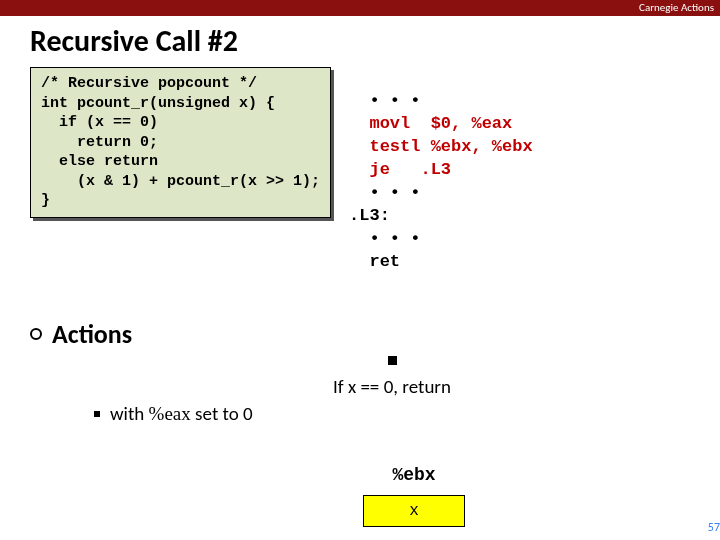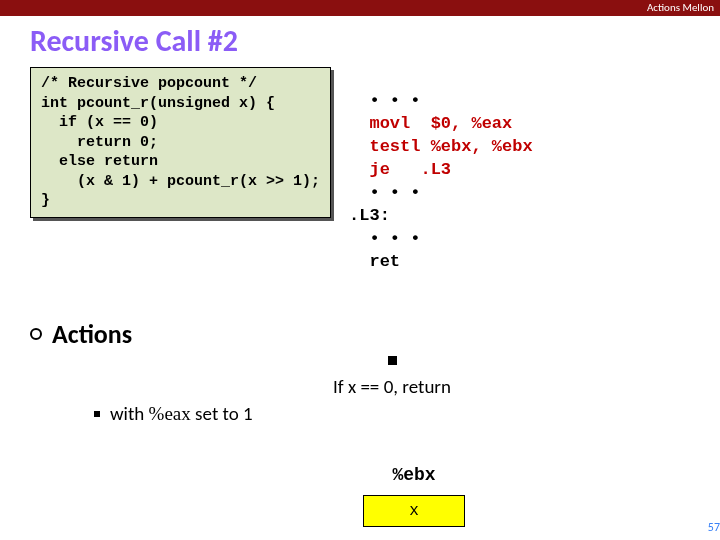--- a/index.html
+++ b/index.html
@@ -20,21 +20,21 @@
     font-size: 11px;
     text-align: right;
     padding-right: 6px;
     box-sizing: border-box;
     line-height: 16px;
   }
   .title {
     font-size: 30px;
     font-weight: 700;
     margin: 6px 0 8px 30px;
-    color: #8b5cf6;
+    color: #000000;
   }
   .columns {
     display: flex;
     align-items: flex-start;
     padding: 0 4px 0 30px;
     gap: 18px;
   }
   .codebox {
     background: #dde7c7;
     border: 1.5px solid #000;
@@ -109,21 +109,21 @@
     bottom: 6px;
     right: 0;
     font-size: 12px;
     color:#3b82f6;
   }
 </style>
 </head>
 <body>
 
 <div class="topbar">
-  <span>Actions Mellon</span>
+  <span>Carnegie Actions</span>
 </div>
 
 <div class="title">Recursive Call #2</div>
 
 <div class="columns">
   <div class="codebox">/* Recursive popcount */
 int pcount_r(unsigned x) {
   if (x == 0)
     return 0;
   else return
@@ -146,21 +146,21 @@
     <span class="ring"></span>
     <span class="actions-head">Actions</span>
   </div>
   <div class="bullet-row">
     <span class="sq"></span>
     <span class="bullet-text">If x == 0, return</span>
   </div>
   <div class="subbullet-row">
     <span class="sq small"></span>
     <span class="bullet-text">
-      <span>with </span><span class="mono">%eax</span><span> set to 1</span>
+      <span>with </span><span class="mono">%eax</span><span> set to 0</span>
     </span>
   </div>
 </div>
 
 <div class="regdiagram">
   <span class="reglabel">%ebx</span>
   <span class="regbox">x</span>
 </div>
 
 <div class="pagenum">57</div>

